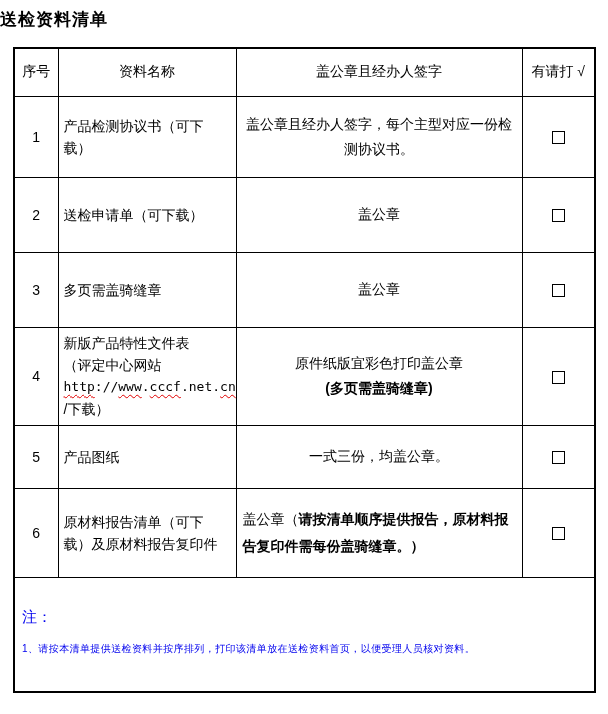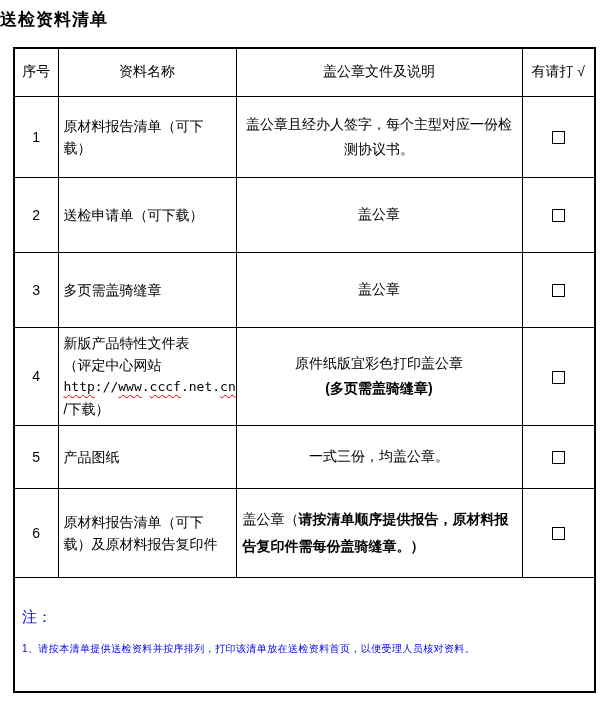--- a/index.html
+++ b/index.html
@@ -95,27 +95,27 @@
   <colgroup>
     <col class="c1">
       <col class="c2">
       <col class="c3">
       <col class="c4">
   </colgroup>
   <tbody>
     <tr class="header-row">
       <th>序号</th>
       <th>资料名称</th>
-      <th>盖公章文件及说明</th>
+      <th>盖公章且经办人签字</th>
       <th>有请打 √</th>
     </tr>
 
     <tr class="row-1">
       <td class="cell-no">1</td>
-      <td class="cell-name">原材料报告清单（可下载）</td>
+      <td class="cell-name">产品检测协议书（可下载）</td>
       <td class="cell-desc">盖公章且经办人签字，每个主型对应一份检测协议书。</td>
       <td class="cell-check"><span class="checkbox"></span></td>
     </tr>
 
     <tr class="row-2">
       <td class="cell-no">2</td>
       <td class="cell-name">送检申请单（可下载）</td>
       <td class="cell-desc">盖公章</td>
       <td class="cell-check"><span class="checkbox"></span></td>
     </tr>

